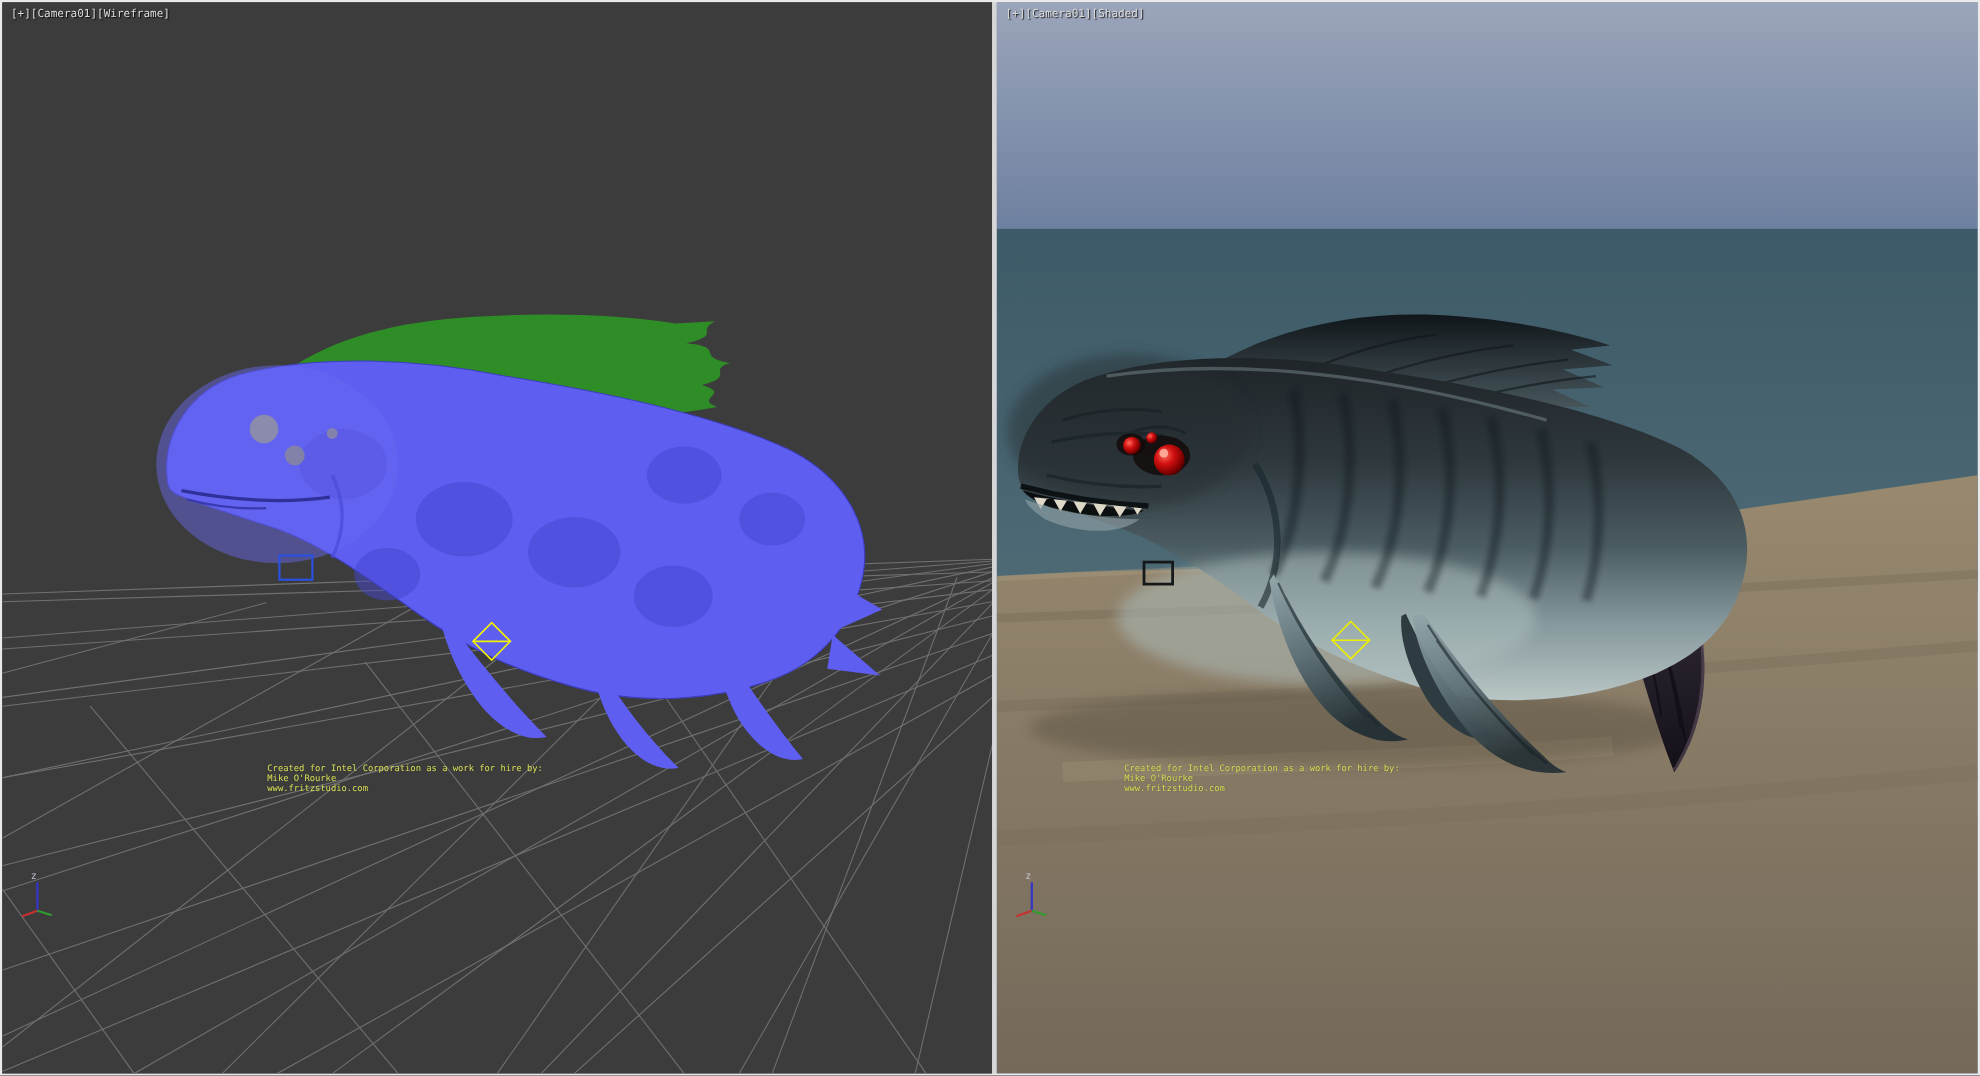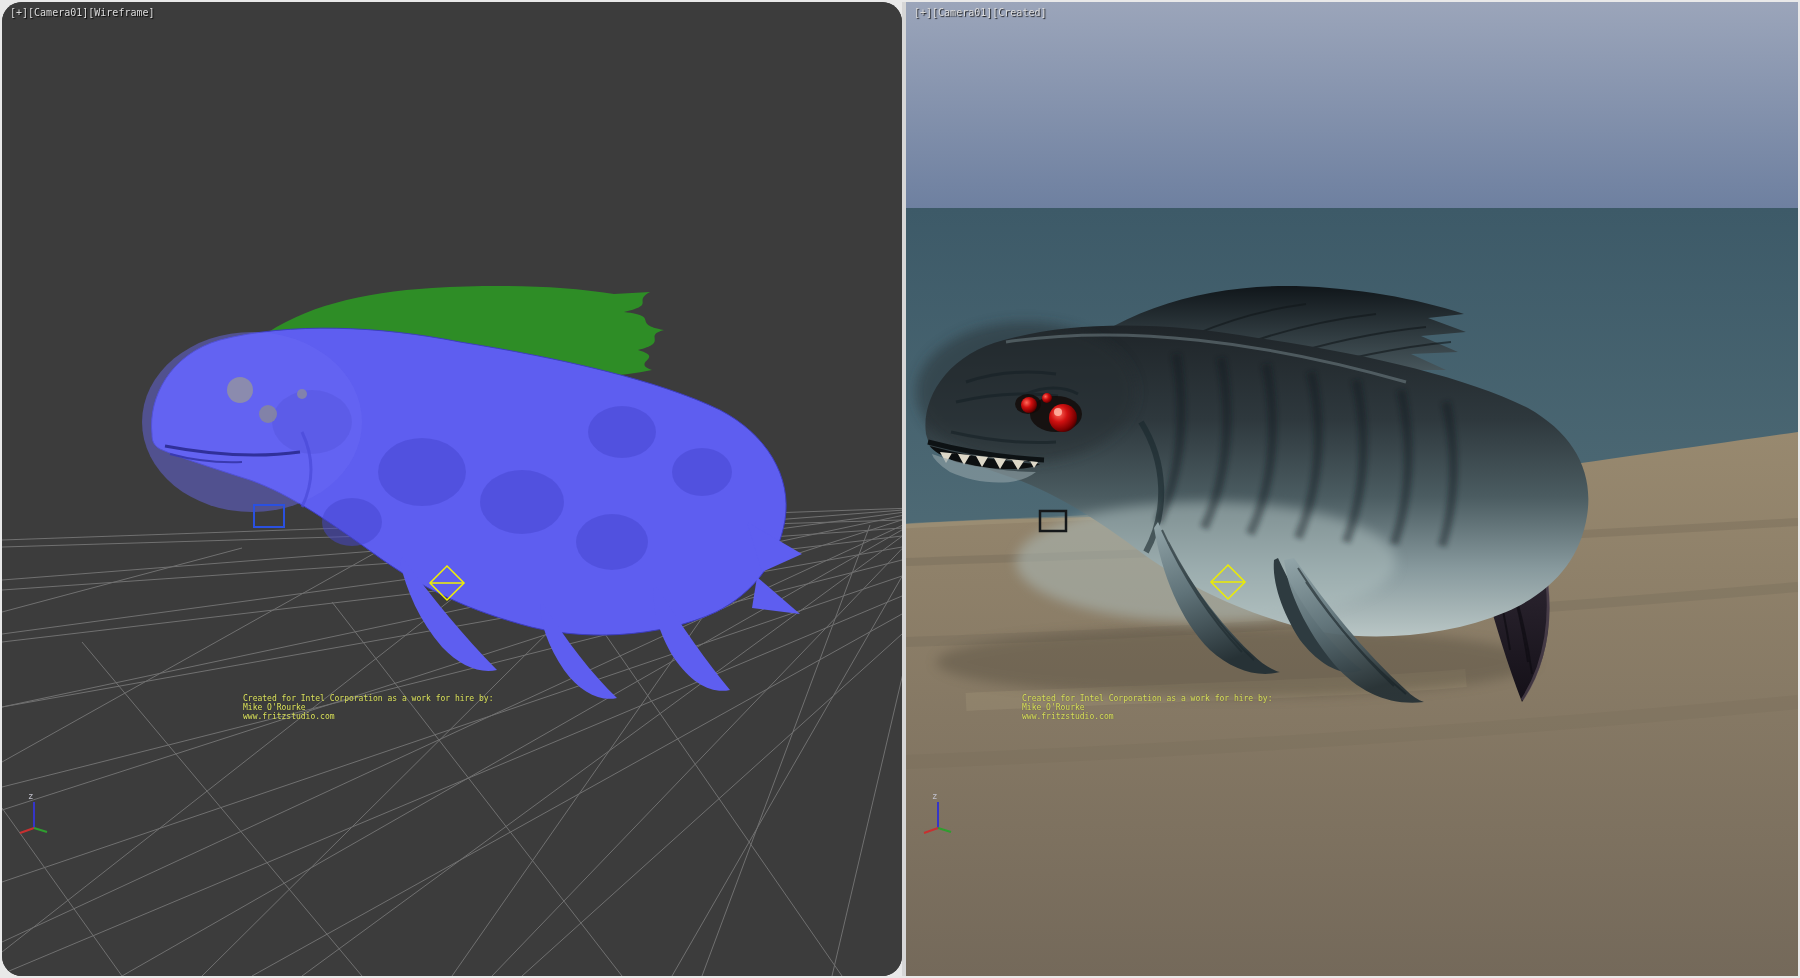--- a/index.html
+++ b/index.html
@@ -1,19 +1,19 @@
 <!DOCTYPE html>
 <html><head>
 <meta charset="utf-8">
 <style>
   html,body{margin:0;padding:0;background:#000;}
   .canvas{position:relative;width:1800px;height:978px;background:#e9e9e9;overflow:hidden;
           font-family:"DejaVu Sans Mono",monospace;}
   .viewport{position:absolute;top:2px;height:974px;overflow:hidden;}
-  #vp-left{left:2px;width:900px;background:#3c3c3c;border-radius:20px;}
+  #vp-left{left:2px;width:900px;background:#3c3c3c;}
   #vp-right{left:906px;width:892px;background:#8e99af;}
   .divider{position:absolute;left:902px;top:2px;width:4px;height:974px;background:#d6d6d6;}
   .scene{position:absolute;left:0;top:0;width:100%;height:100%;display:block;}
   .vp-label{position:absolute;top:5px;left:8px;font:10px "DejaVu Sans Mono",monospace;
             color:#dcdcdc;text-shadow:1px 1px 1px rgba(0,0,0,.85);z-index:5;}
   .vp-label span{cursor:pointer;}
   .annotation{position:absolute;font:8px "DejaVu Sans Mono",monospace;color:#d9e060;
               line-height:9px;z-index:4;text-shadow:0 0 1px rgba(40,40,0,.6);}
   #vp-left .annotation{left:241px;top:692px;}
   #vp-right .annotation{left:116px;top:692px;}
@@ -267,21 +267,21 @@
 
       <rect x="134" y="509" width="26" height="20" fill="none" stroke="#15181a" stroke-width="2.5"></rect>
 
       <g stroke="#eded00" stroke-width="1.5" fill="none">
         <polygon points="322,563 339,580 322,597 305,580"></polygon>
         <line x1="305" y1="580" x2="339" y2="580"></line>
       </g>
     </svg>
 
     <div class="vp-label">
-      <span>[+]</span><span>[Camera01]</span><span>[Created]</span>
+      <span>[+]</span><span>[Camera01]</span><span>[Shaded]</span>
     </div>
 
     <div class="annotation">
       <div>Created for Intel Corporation as a work for hire by:</div>
       <div>Mike O'Rourke</div>
       <div>www.fritzstudio.com</div>
     </div>
 
     <svg class="tripod" width="44" height="46" viewBox="0 0 44 46">
       <line x1="20" y1="40" x2="20" y2="14" stroke="#3535c8" stroke-width="2"></line>

